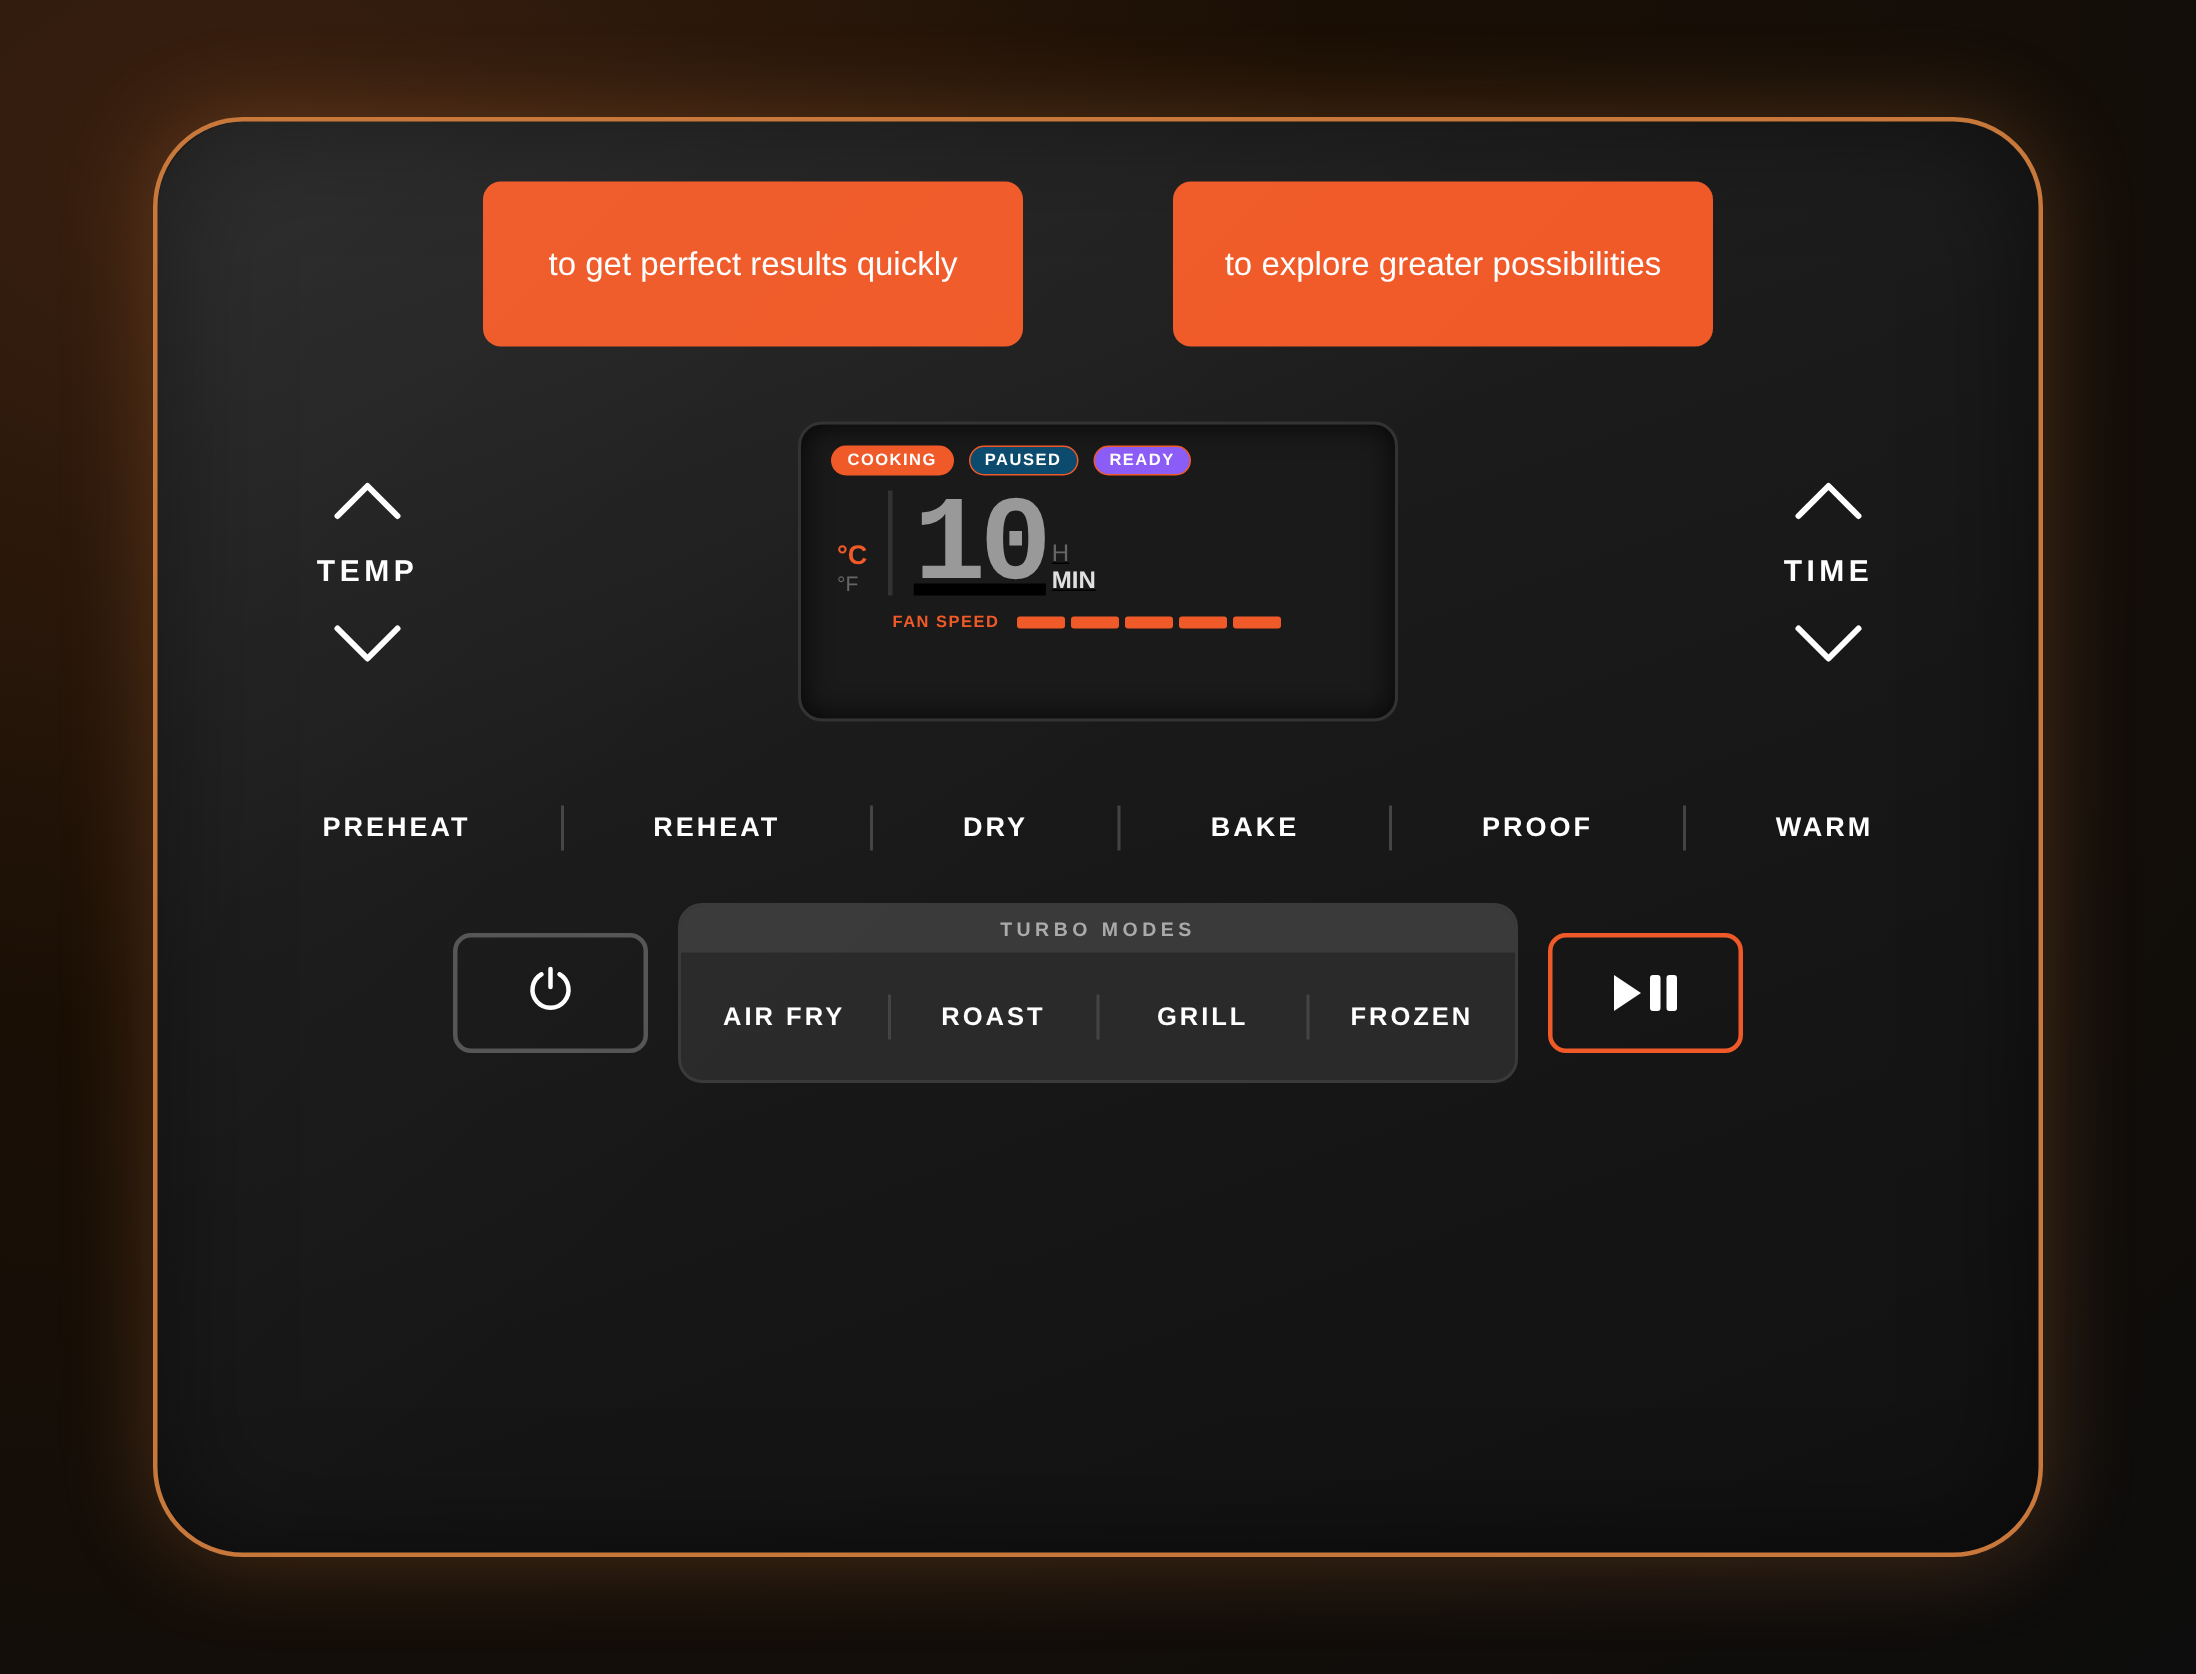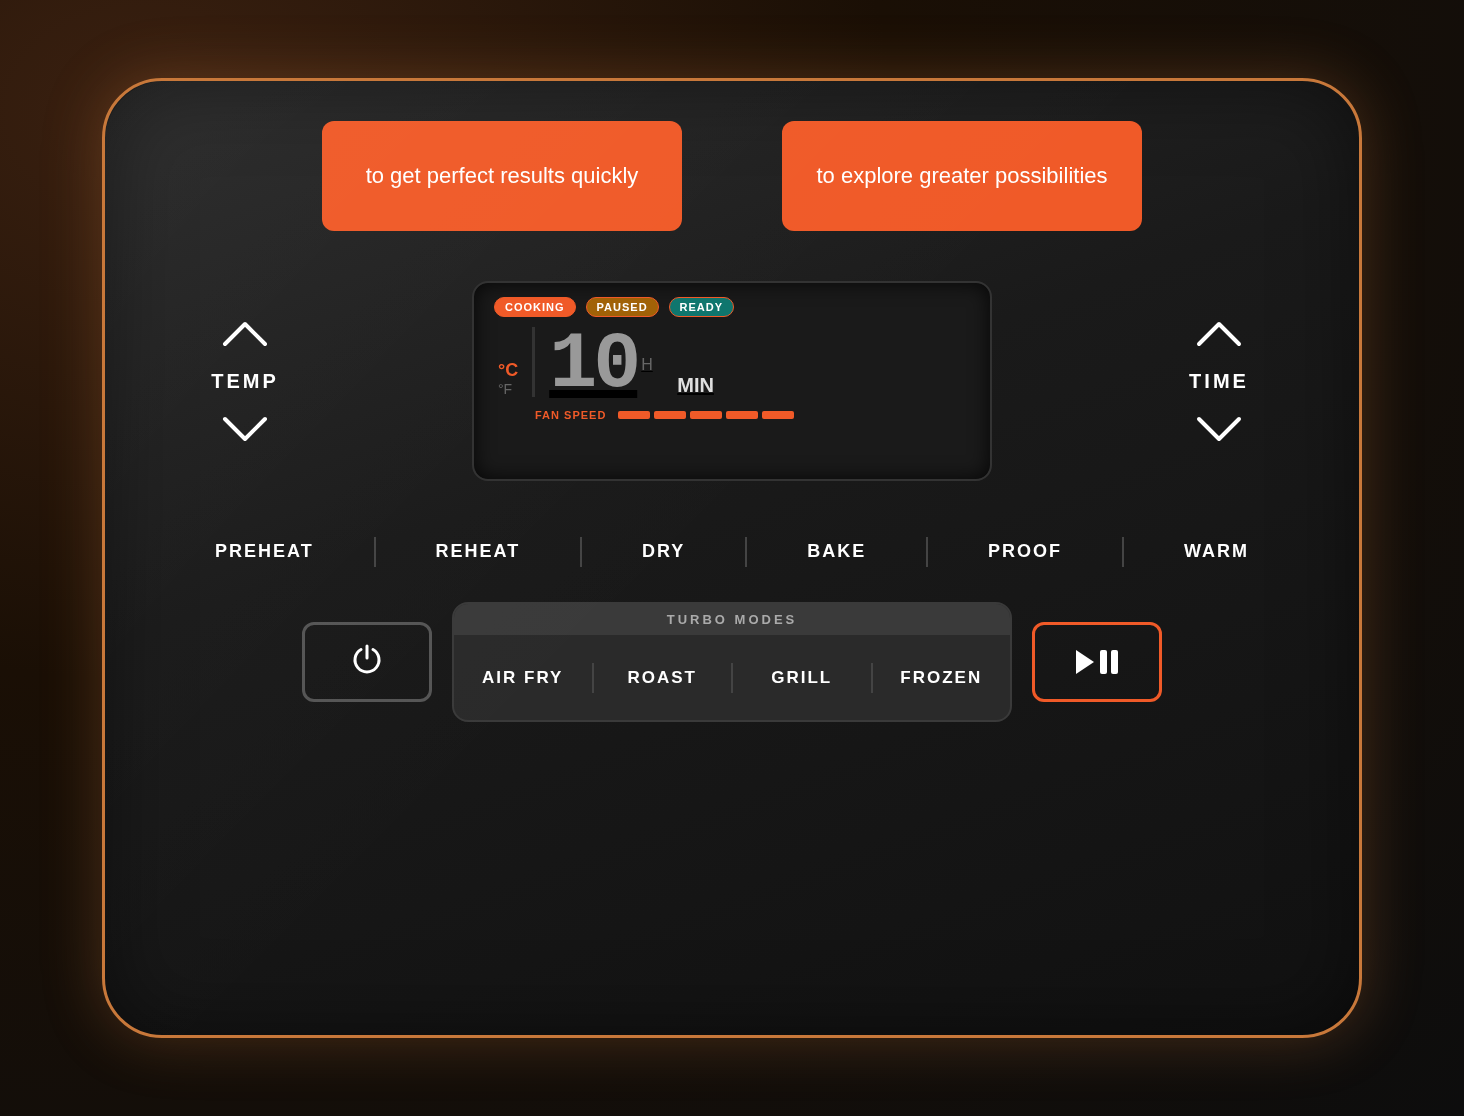--- a/index.html
+++ b/index.html
@@ -103,21 +103,21 @@
 
     .control-label {
       color: white;
       font-size: 20px;
       font-weight: 700;
       letter-spacing: 3px;
     }
 
     
     .lcd-display {
-      width: 520px;
+      width: 400px;
       height: 200px;
       background: #1a1a1a;
       border-radius: 16px;
       border: 2px solid #333;
       padding: 14px 20px 10px;
       position: relative;
       box-shadow: inset 0 0 20px rgba(0,0,0,0.8);
     }
 
     .lcd-status-row {
@@ -134,27 +134,27 @@
       letter-spacing: 1px;
     }
 
     .status-cooking {
       background: #f05a28;
       color: white;
       border: 1.5px solid #f05a28;
     }
 
     .status-paused {
-      background: #a16207;
+      background: #0c4a6e;
       color: white;
       border: 1.5px solid #f05a28;
     }
 
     .status-ready {
-      background: #0f766e;
+      background: #8b5cf6;
       color: white;
       border: 1.5px solid #f05a28;
     }
 
     .lcd-main-row {
       display: flex;
       align-items: flex-end;
       gap: 0;
     }
 
@@ -223,23 +223,22 @@
       margin-bottom: 8px;
     }
 
     .lcd-h {
       color: #666;
       font-size: 16px;
     }
 
     .lcd-min {
       color: #e0e0e0;
-      font-size: 20px;
-      font-weight: 700;
-      margin-left: 36px;
+      font-size: 16px;
+      font-weight: 700;
     }
 
     .lcd-fan-row {
       display: flex;
       align-items: center;
       gap: 12px;
       margin-top: 4px;
       padding-left: 41px;
     }
 

